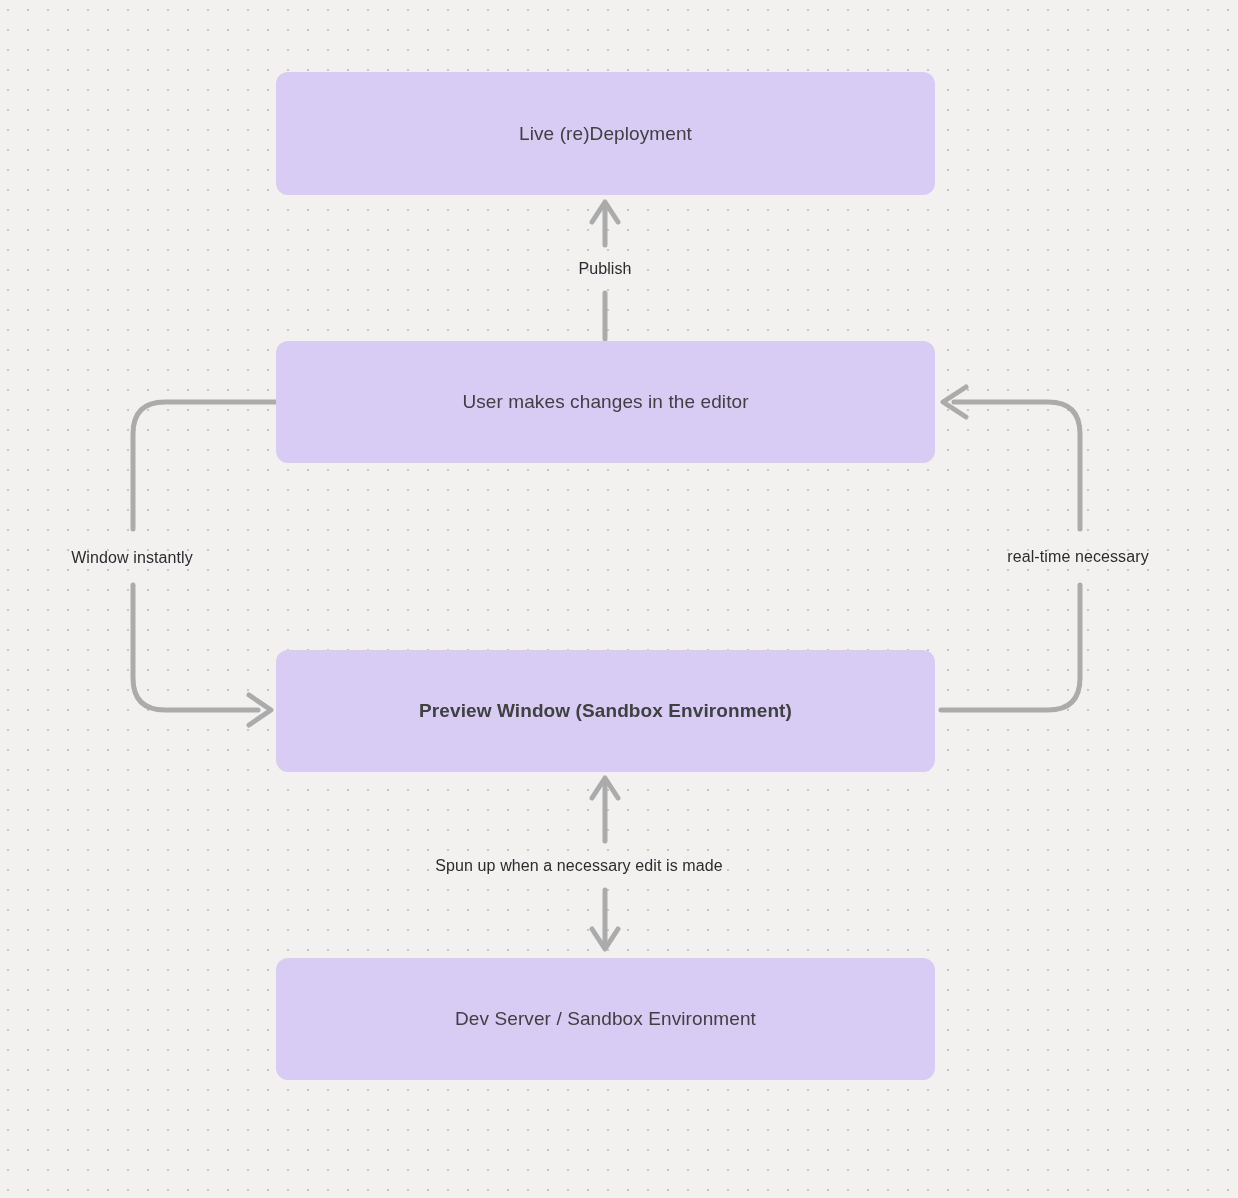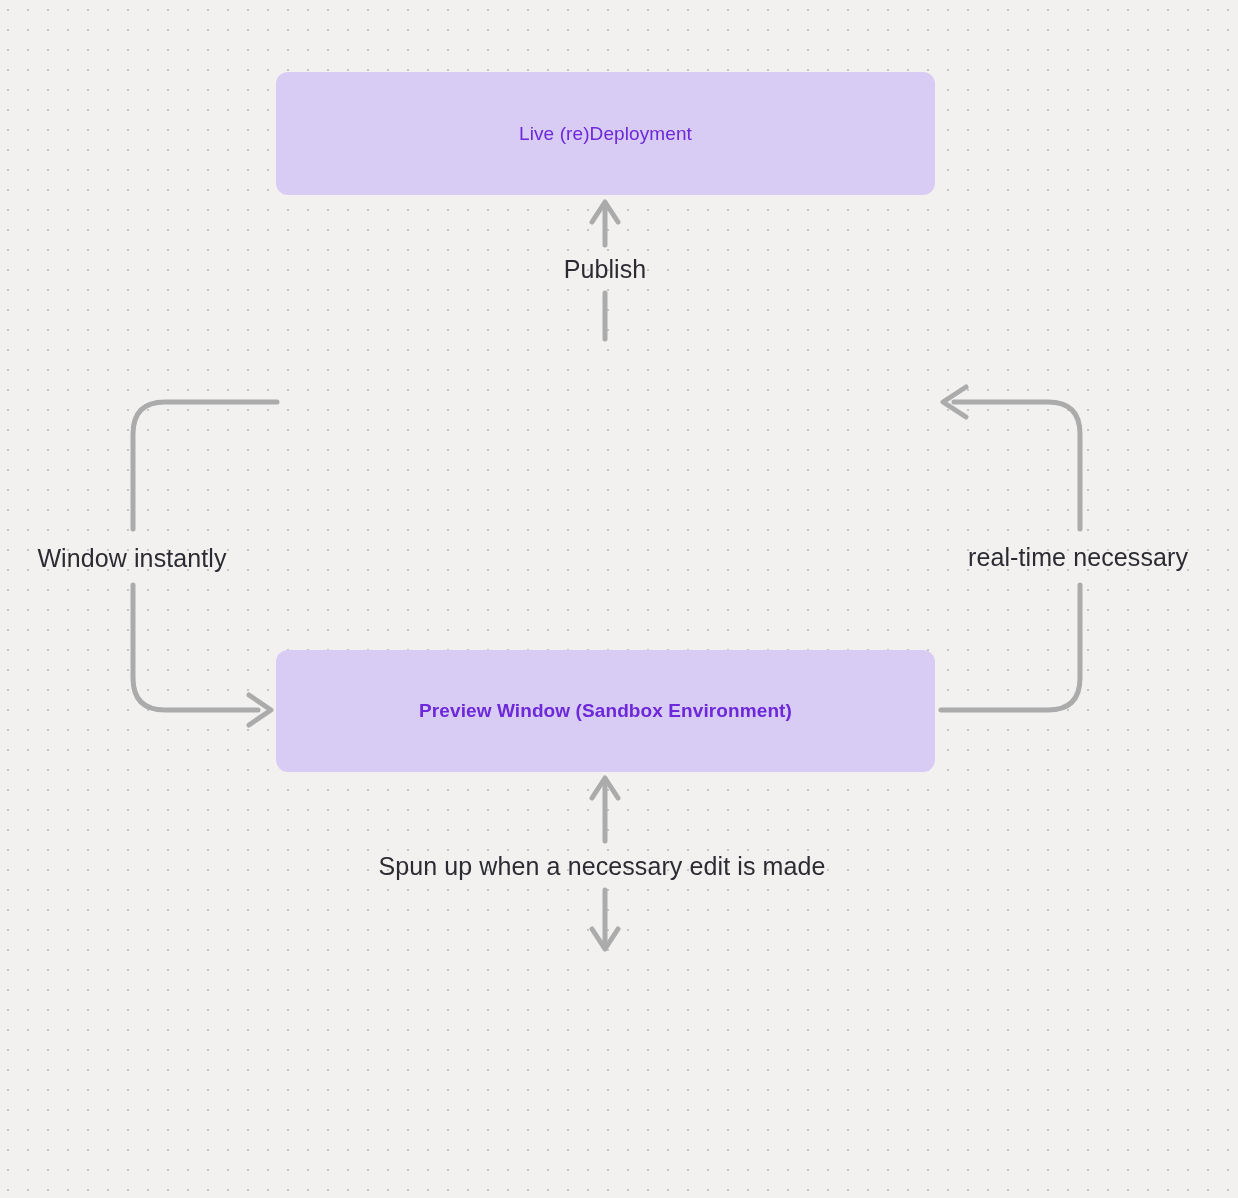--- a/index.html
+++ b/index.html
@@ -36,29 +36,29 @@
     left: 276px;
     width: 659px;
     background: #d8ccf5;
     border-radius: 12px;
     display: flex;
     align-items: center;
     justify-content: center;
   }
   .node-label {
     font-size: 19px;
-    color: #6d28d9;
+    color: #404040;
     letter-spacing: 0.1px;
     text-align: center;
     white-space: nowrap;
   }
   .edge-label {
     position: absolute;
     transform: translate(-50%, -50%);
-    font-size: 25px;
+    font-size: 16px;
     color: #2b2b31;
     letter-spacing: 0.1px;
     white-space: nowrap;
   }
 </style>
 </head>
 <body>
 
 <div class="canvas">
 
@@ -87,24 +87,30 @@
       <path d="M 605 782 L 605 841"></path>
       <path d="M 605 890 L 605 945"></path>
       <path d="M 592 929 L 605 949 L 618 929"></path>
     </g>
   </svg>
 
   <div class="node" style="top: 72px; height: 123px;">
     <span class="node-label">Live (re)Deployment</span>
   </div>
 
+  <div class="node" style="top: 341px; height: 122px;">
+    <span class="node-label">User makes changes in the editor</span>
+  </div>
 
   <div class="node" style="top: 650px; height: 122px; font-weight: bold;">
     <span class="node-label">Preview Window (Sandbox Environment)</span>
   </div>
 
+  <div class="node" style="top: 958px; height: 122px;">
+    <span class="node-label">Dev Server / Sandbox Environment</span>
+  </div>
 
   <div class="edge-label" style="left: 605px; top: 269px;">Publish</div>
   <div class="edge-label" style="left: 132px; top: 558px;">Window instantly</div>
   <div class="edge-label" style="left: 1078px; top: 557px;">real-time necessary</div>
-  <div class="edge-label" style="left: 602px; top: 866px; text-align: center;">Spun up when a necessary edit is made</div>
+  <div class="edge-label" style="left: 579px; top: 866px; text-align: center;">Spun up when a necessary edit is made</div>
 
 </div>
 
 </body></html>

